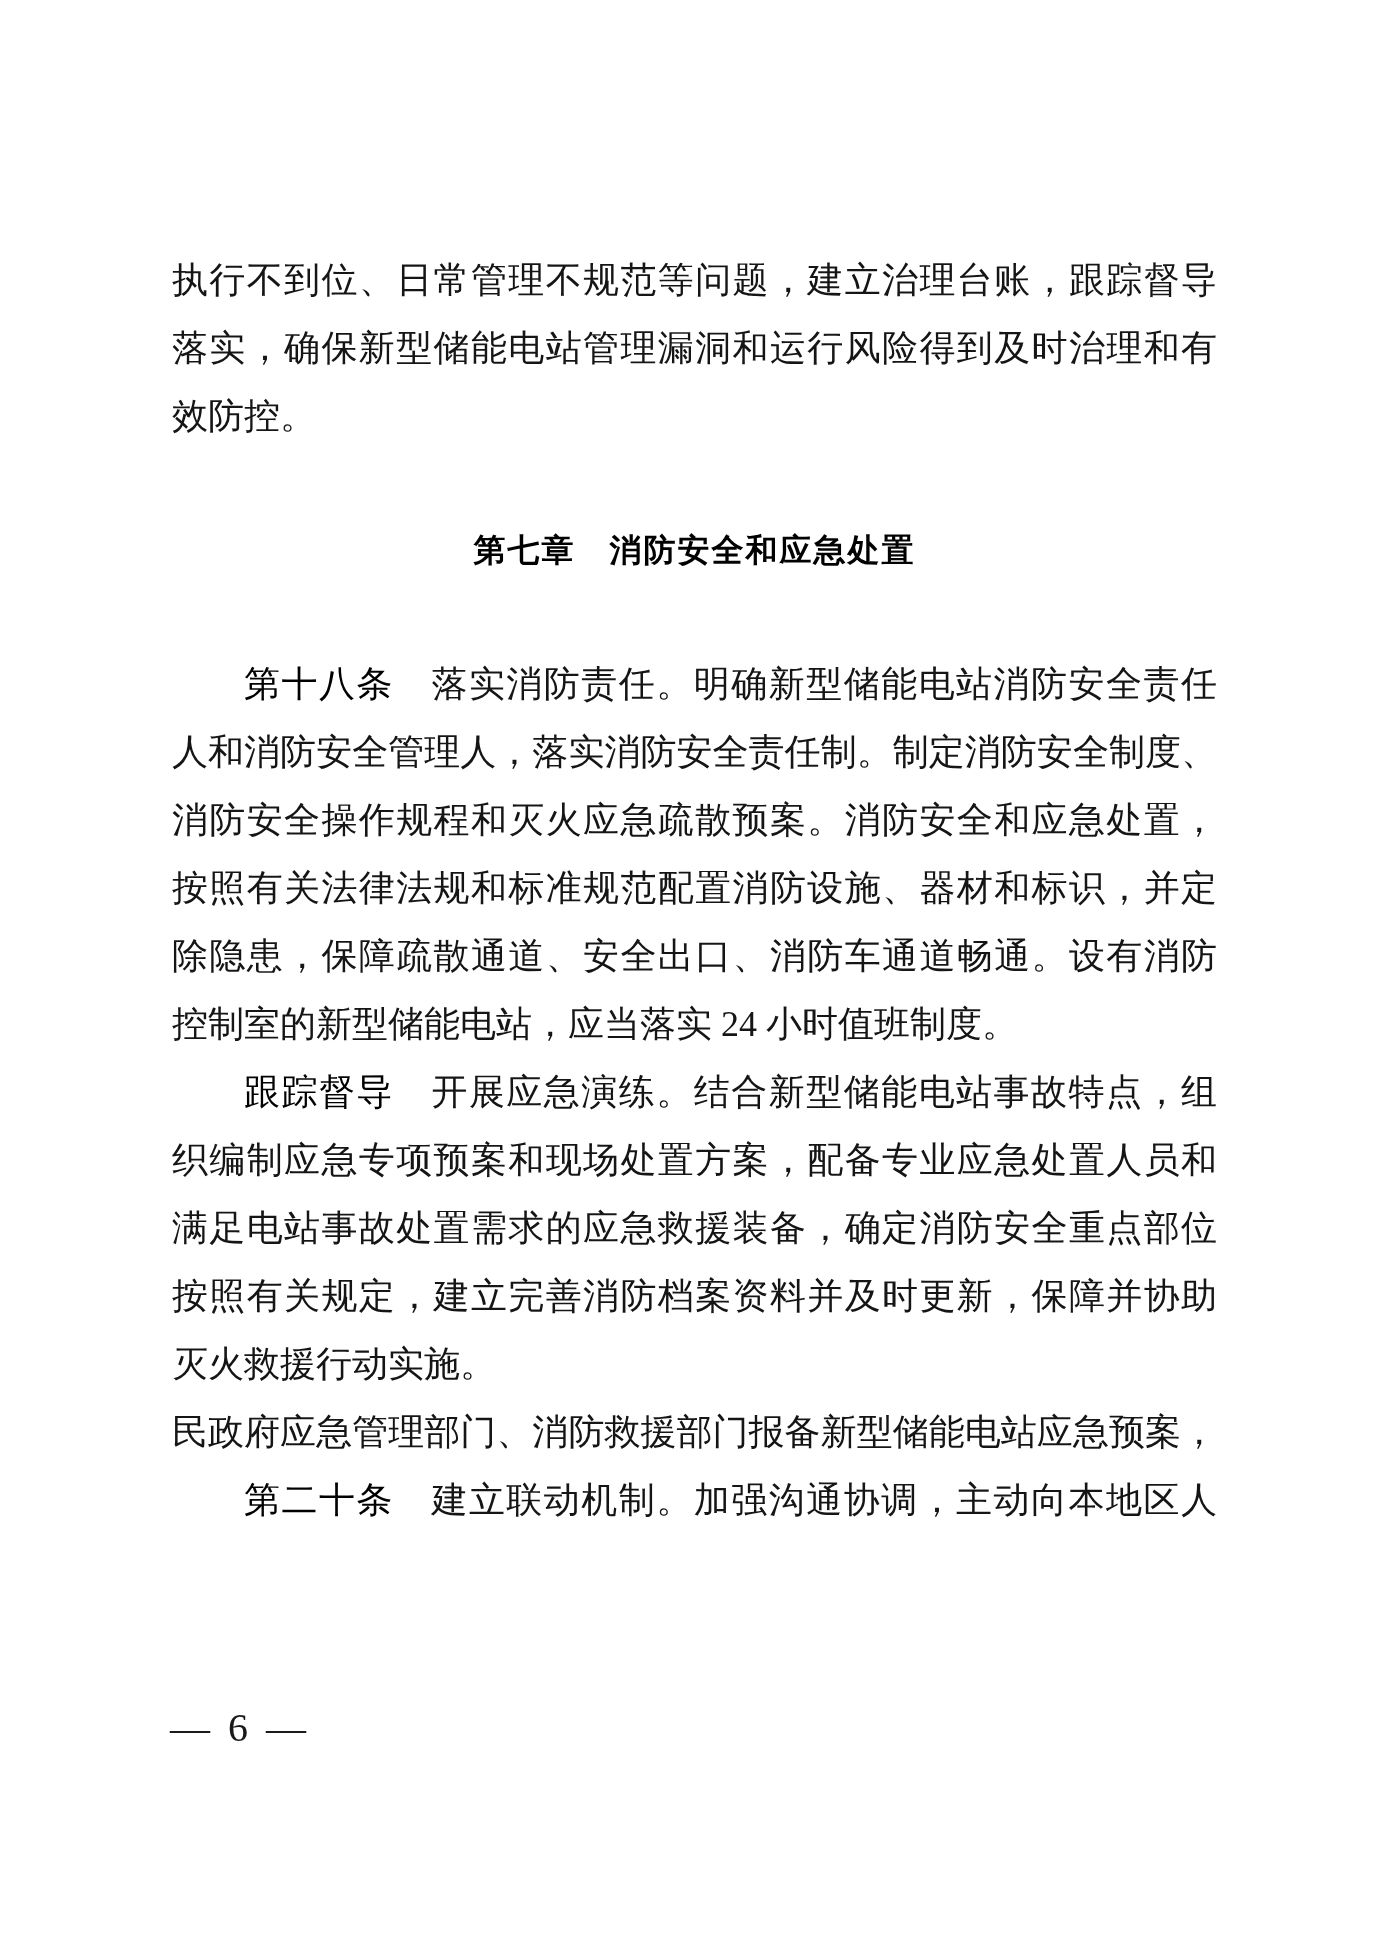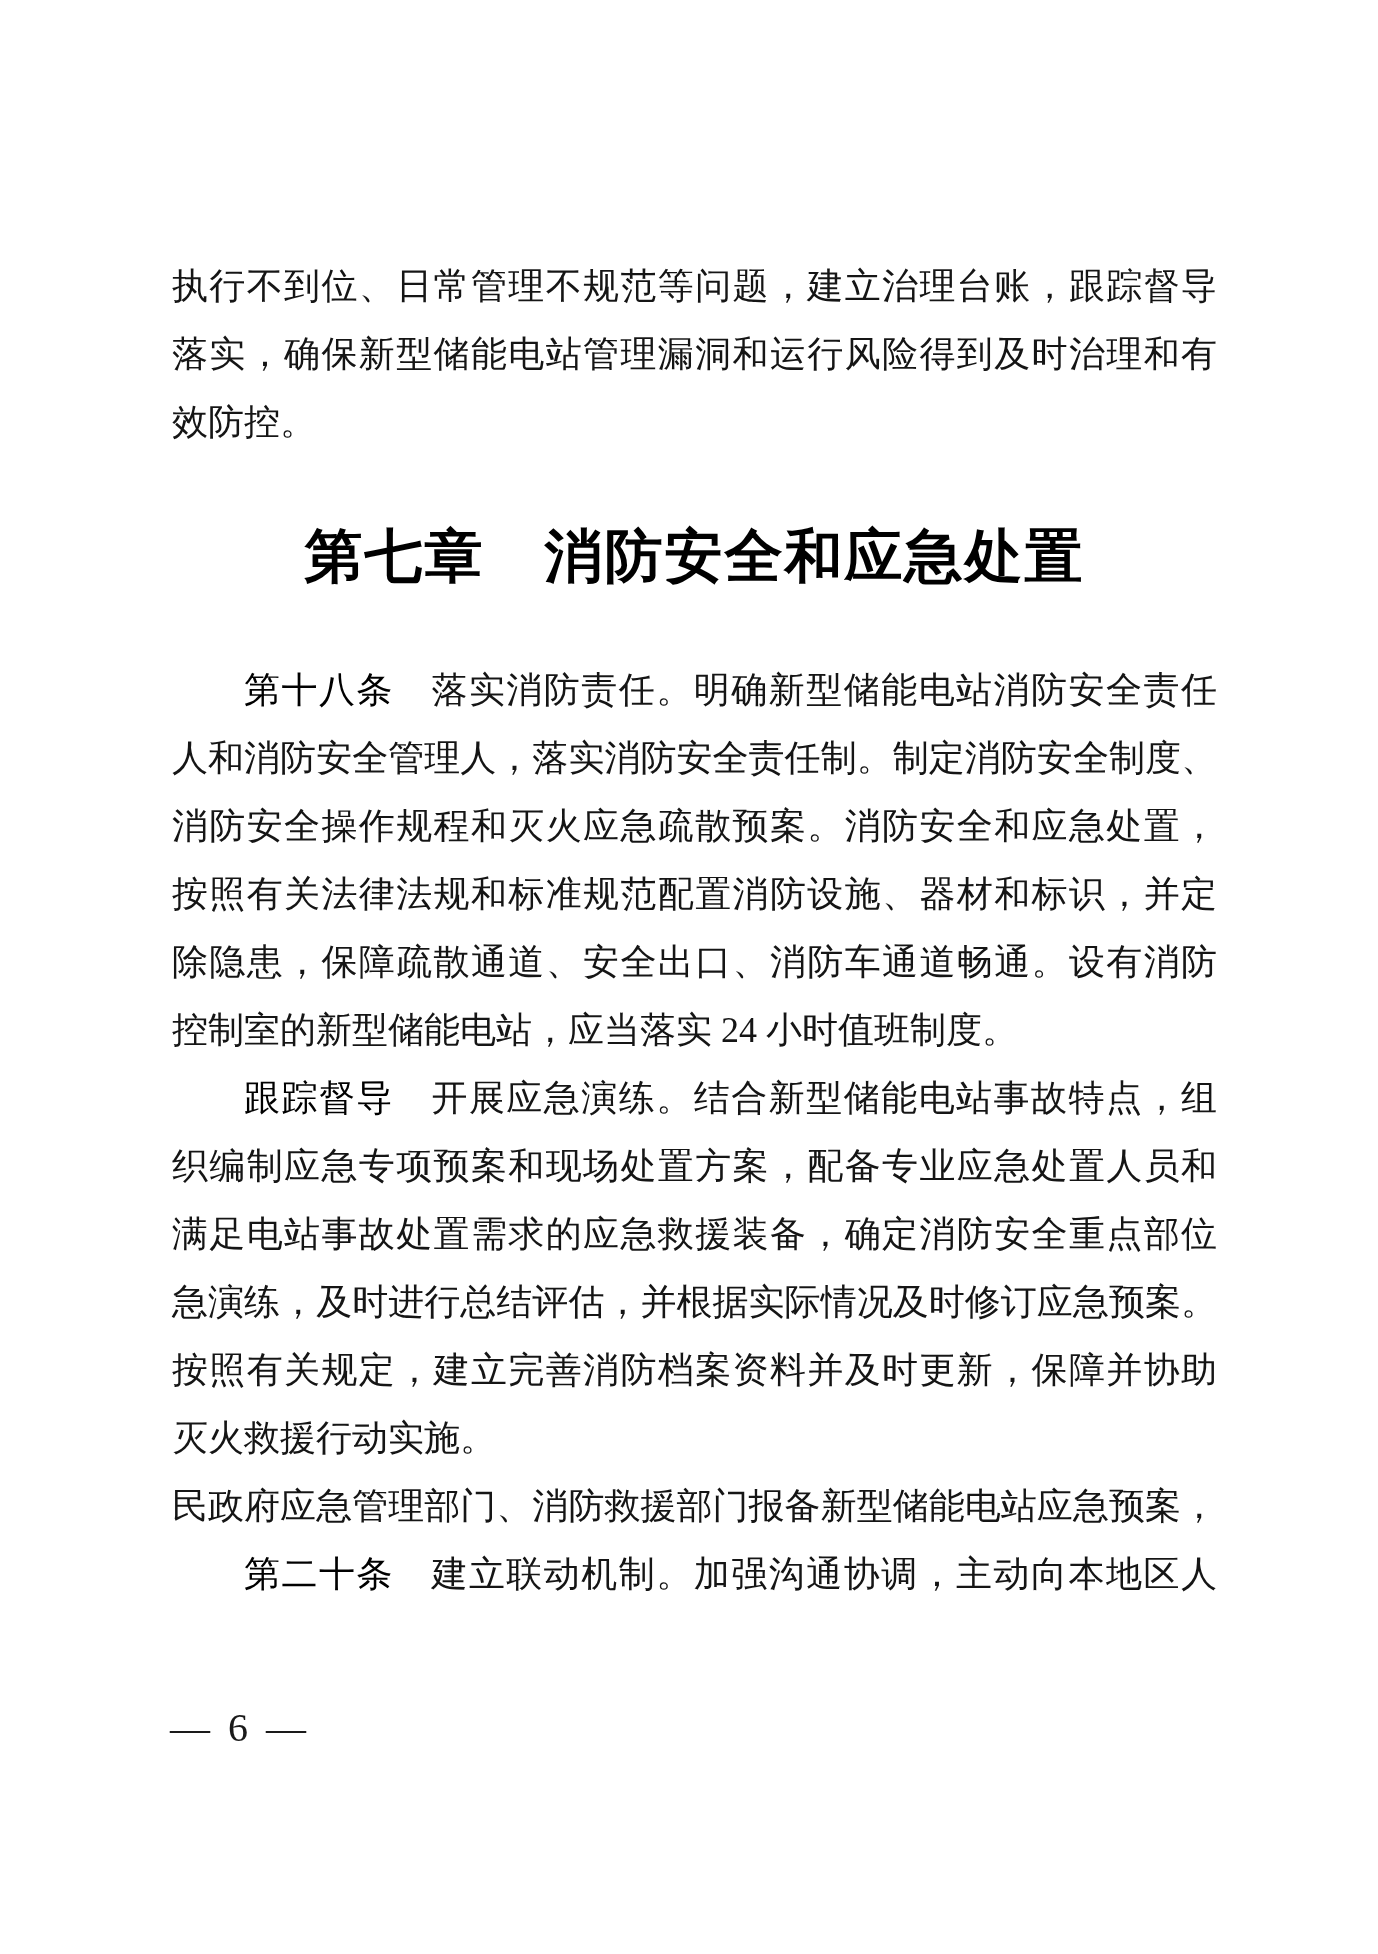--- a/index.html
+++ b/index.html
@@ -12,21 +12,21 @@
     width: 1378px;
     height: 1954px;
     background: #ffffff;
     overflow: hidden;
     font-family: "Liberation Serif", "DejaVu Serif", serif;
     color: #151515;
   }
   .content {
     position: absolute;
     left: 172px;
-    top: 252px;
+    top: 246px;
     width: 1045px;
   }
   .line {
     height: 68px;
     line-height: 68px;
     font-size: 36px;
     text-align: justify;
     text-align-last: left;
     white-space: normal;
     letter-spacing: 0;
@@ -42,21 +42,21 @@
     font-weight: 400;
     color: #000000;
   }
   .chapter-heading {
     height: 68px;
     line-height: 68px;
     margin: 66px 0;
     text-align: center;
     font-family: "Liberation Sans", "DejaVu Sans", sans-serif;
     font-weight: 700;
-    font-size: 58px;
+    font-size: 32px;
     color: #000000;
     letter-spacing: 2px;
   }
   .footer {
     position: absolute;
     left: 170px;
     top: 1700px;
     height: 56px;
     line-height: 56px;
     font-size: 40px;
@@ -75,20 +75,19 @@
       <div class="chapter-heading">第七章　消防安全和应急处置</div>
       <div class="line fill indent"><span class="term">第十八条</span>　落实消防责任。明确新型储能电站消防安全责任</div>
       <div class="line fill">人和消防安全管理人，落实消防安全责任制。制定消防安全制度、</div>
       <div class="line fill">消防安全操作规程和灭火应急疏散预案。消防安全和应急处置，</div>
       <div class="line fill">按照有关法律法规和标准规范配置消防设施、器材和标识，并定</div>
       <div class="line fill">除隐患，保障疏散通道、安全出口、消防车通道畅通。设有消防</div>
       <div class="line">控制室的新型储能电站，应当落实 24 小时值班制度。</div>
       <div class="line fill indent"><span class="term">跟踪督导</span>　开展应急演练。结合新型储能电站事故特点，组</div>
       <div class="line fill">织编制应急专项预案和现场处置方案，配备专业应急处置人员和</div>
       <div class="line fill">满足电站事故处置需求的应急救援装备，确定消防安全重点部位</div>
-      <div class="line fill">急演练，及时进行总结评估，并根据实际情况及时修订应急预案。</div>
       <div class="line fill">按照有关规定，建立完善消防档案资料并及时更新，保障并协助</div>
       <div class="line">灭火救援行动实施。</div>
       <div class="line fill">民政府应急管理部门、消防救援部门报备新型储能电站应急预案，</div>
       <div class="line fill indent"><span class="term">第二十条</span>　建立联动机制。加强沟通协调，主动向本地区人</div>
     </div>
   <div class="footer">— 6 —</div>
 </div>
 
 </body></html>

